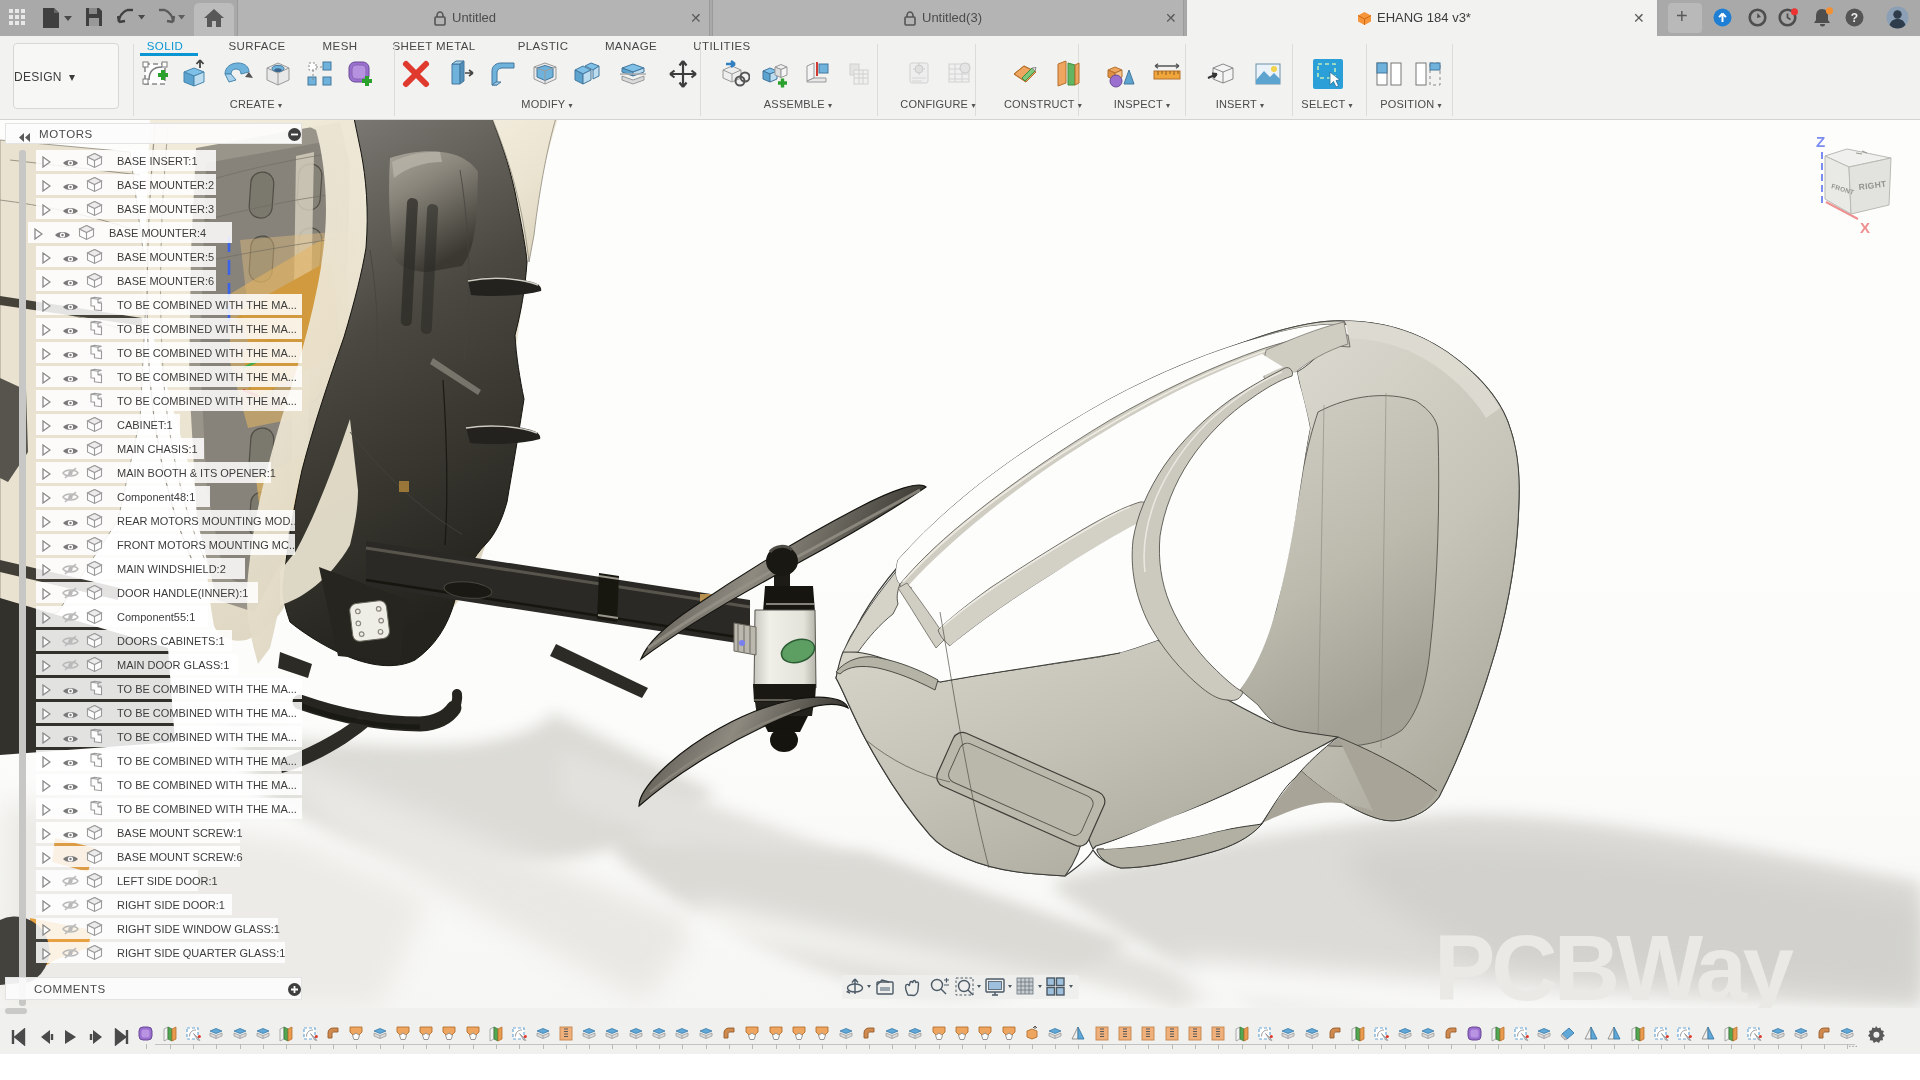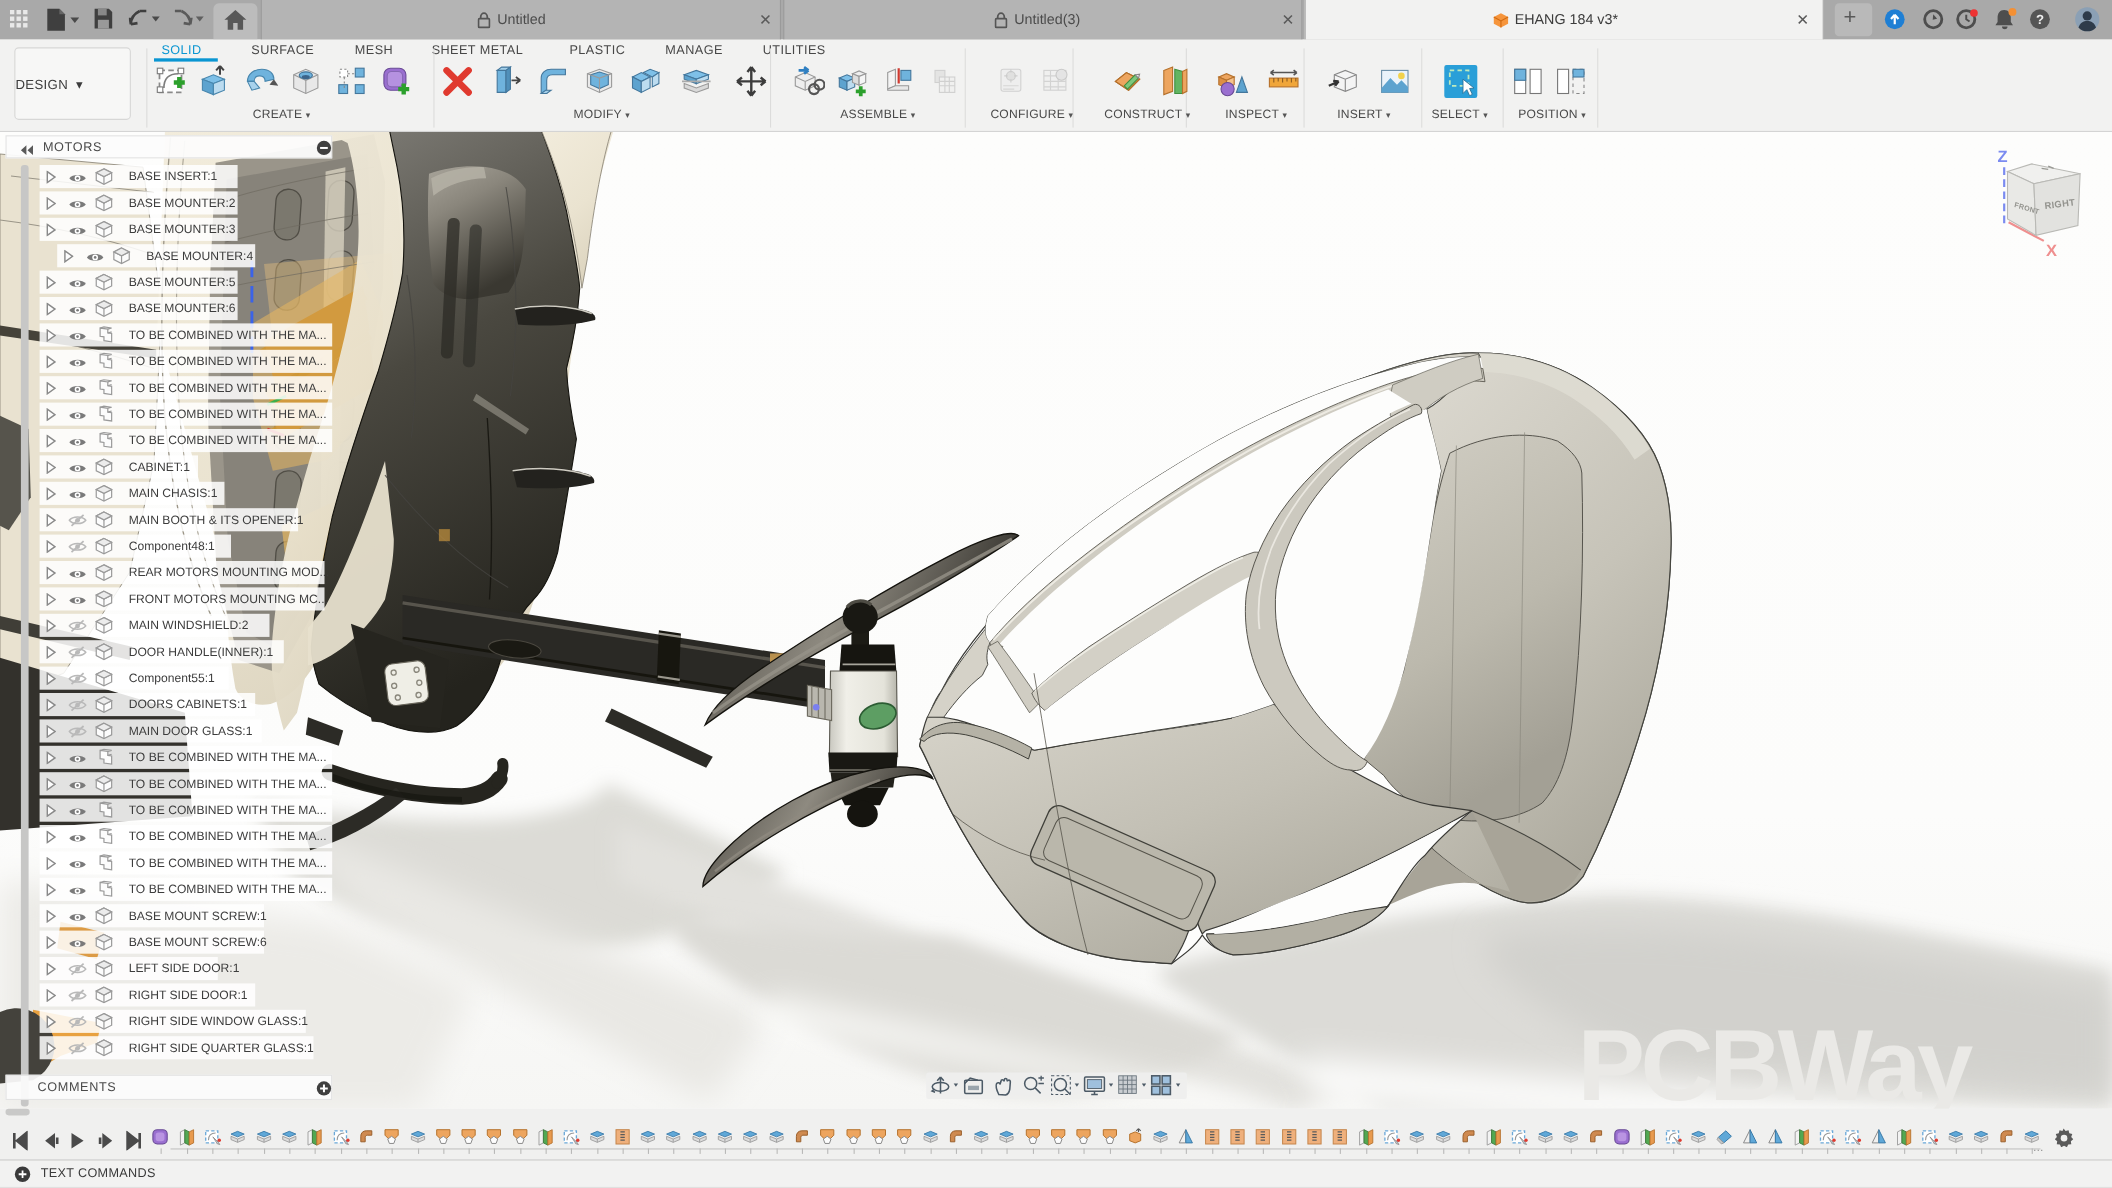--- a/index.html
+++ b/index.html
@@ -1056,27 +1056,20 @@
           <path d="M2 8 L8 10.5 L14 8 L14 11 L8 13.5 L2 11 Z" fill="#dcdcdc" stroke="#9a9a9a" stroke-width="0.8"></path>
           <path d="M8 10.5 V13.5" stroke="#9a9a9a" stroke-width="0.8"></path>
         </svg></div>
       <div class="abs" style="left:1847px;top:36px;width:1px;height:5px;background:#b9b9b8"></div>
       <div class="abs" style="left:1848px;top:30px;font-size:10px;color:#8a8a8a">…</div>
       <div class="abs" style="left:1867px;top:17px"><svg width="18" height="18" viewBox="0 0 18 18" style="">
           <path d="M9 1 L10.8 3.2 L13.5 2.5 L14.2 5.2 L16.9 6 L15.9 8.6 L17.8 10.7 L15.6 12.4 L16 15.2 L13.2 15.4 L12 18 L9.4 16.6 L6.8 18 L5.6 15.4 L2.8 15.2 L3.2 12.4 L1 10.7 L2.9 8.6 L1.9 6 L4.6 5.2 L5.3 2.5 L8 3.2 Z" fill="#5a5a5a"></path>
           <circle cx="9.4" cy="9.7" r="3" fill="#f0f0ef"></circle>
         </svg></div>
     </div>
-<div id="statusbar" class="abs">
-      <div class="abs" style="left:13px;top:5px"><svg width="15" height="15" viewBox="0 0 15 15" style="">
-          <circle cx="7.5" cy="7.5" r="7" fill="#3a3a3a"></circle>
-          <path d="M7.5 4 V11 M4 7.5 H11" stroke="#fff" stroke-width="1.6"></path>
-        </svg></div>
-      <div class="txt">TEXT COMMANDS</div>
-    </div>
 <div id="browser" class="abs" style="left:0;top:0">
       <div id="bscroll"></div>
       <div id="bhead">
         <div class="abs" style="left:11px;top:5px"><svg width="16" height="11" viewBox="0 0 16 11" style="">
             <path d="M7 1 L2 5.5 L7 10 Z M13 1 L8 5.5 L13 10 Z" fill="#5a5a5a"></path>
           </svg></div>
         <span>MOTORS</span>
         <div class="abs" style="left:281px;top:3px"><svg width="15" height="15" viewBox="0 0 15 15" style="">
             <circle cx="7.5" cy="7.5" r="6.5" fill="#3f3f3f"></circle>
             <rect x="4" y="6.6" width="7" height="1.8" fill="#fff"></rect>
@@ -1126,21 +1119,21 @@
             <circle cx="8.5" cy="6" r="1.2" fill="#7a7a7a"></circle>
           </svg></div>
         <div class="bicon" style="left:50px;top:2px"><svg width="17" height="17" viewBox="0 0 17 17" style="">
             <path d="M8.5 1.5 L15.5 5 L15.5 12 L8.5 15.5 L1.5 12 L1.5 5 Z" fill="#fcfcfc" stroke="#9a9a9a" stroke-width="1.1"></path>
             <path d="M1.5 5 L8.5 8.5 L15.5 5" fill="none" stroke="#9a9a9a" stroke-width="1.1"></path>
             <path d="M8.5 8.5 V15.5" stroke="#9a9a9a" stroke-width="1.1"></path>
             <path d="M8.5 1.5 L15.5 5 L8.5 8.5 L1.5 5 Z" fill="#ececec" stroke="#9a9a9a" stroke-width="1.1"></path>
           </svg></div>
         <div class="lbl">BASE MOUNTER:3</div>
       </div>
-      <div class="brow" style="left:52px;top:222px;width:180px">
+      <div class="brow" style="left:28px;top:222px;width:204px">
         <div class="bicon" style="left:5px;top:4px"><svg width="10" height="12" viewBox="0 0 10 12" style="">
             <path d="M2 1 L9 6 L2 11 Z" fill="#fdfdfd" stroke="#8a8a8a" stroke-width="1.3"></path>
           </svg></div>
         <div class="bicon" style="left:26px;top:5px"><svg width="17" height="12" viewBox="0 0 17 12" style="">
             <path d="M1 6 C4 2 13 2 16 6 C13 10 4 10 1 6 Z" fill="#7a7a7a"></path>
             <circle cx="8.5" cy="6" r="2.6" fill="#fff"></circle>
             <circle cx="8.5" cy="6" r="1.2" fill="#7a7a7a"></circle>
           </svg></div>
         <div class="bicon" style="left:50px;top:2px"><svg width="17" height="17" viewBox="0 0 17 17" style="">
             <path d="M8.5 1.5 L15.5 5 L15.5 12 L8.5 15.5 L1.5 12 L1.5 5 Z" fill="#fcfcfc" stroke="#9a9a9a" stroke-width="1.1"></path>

